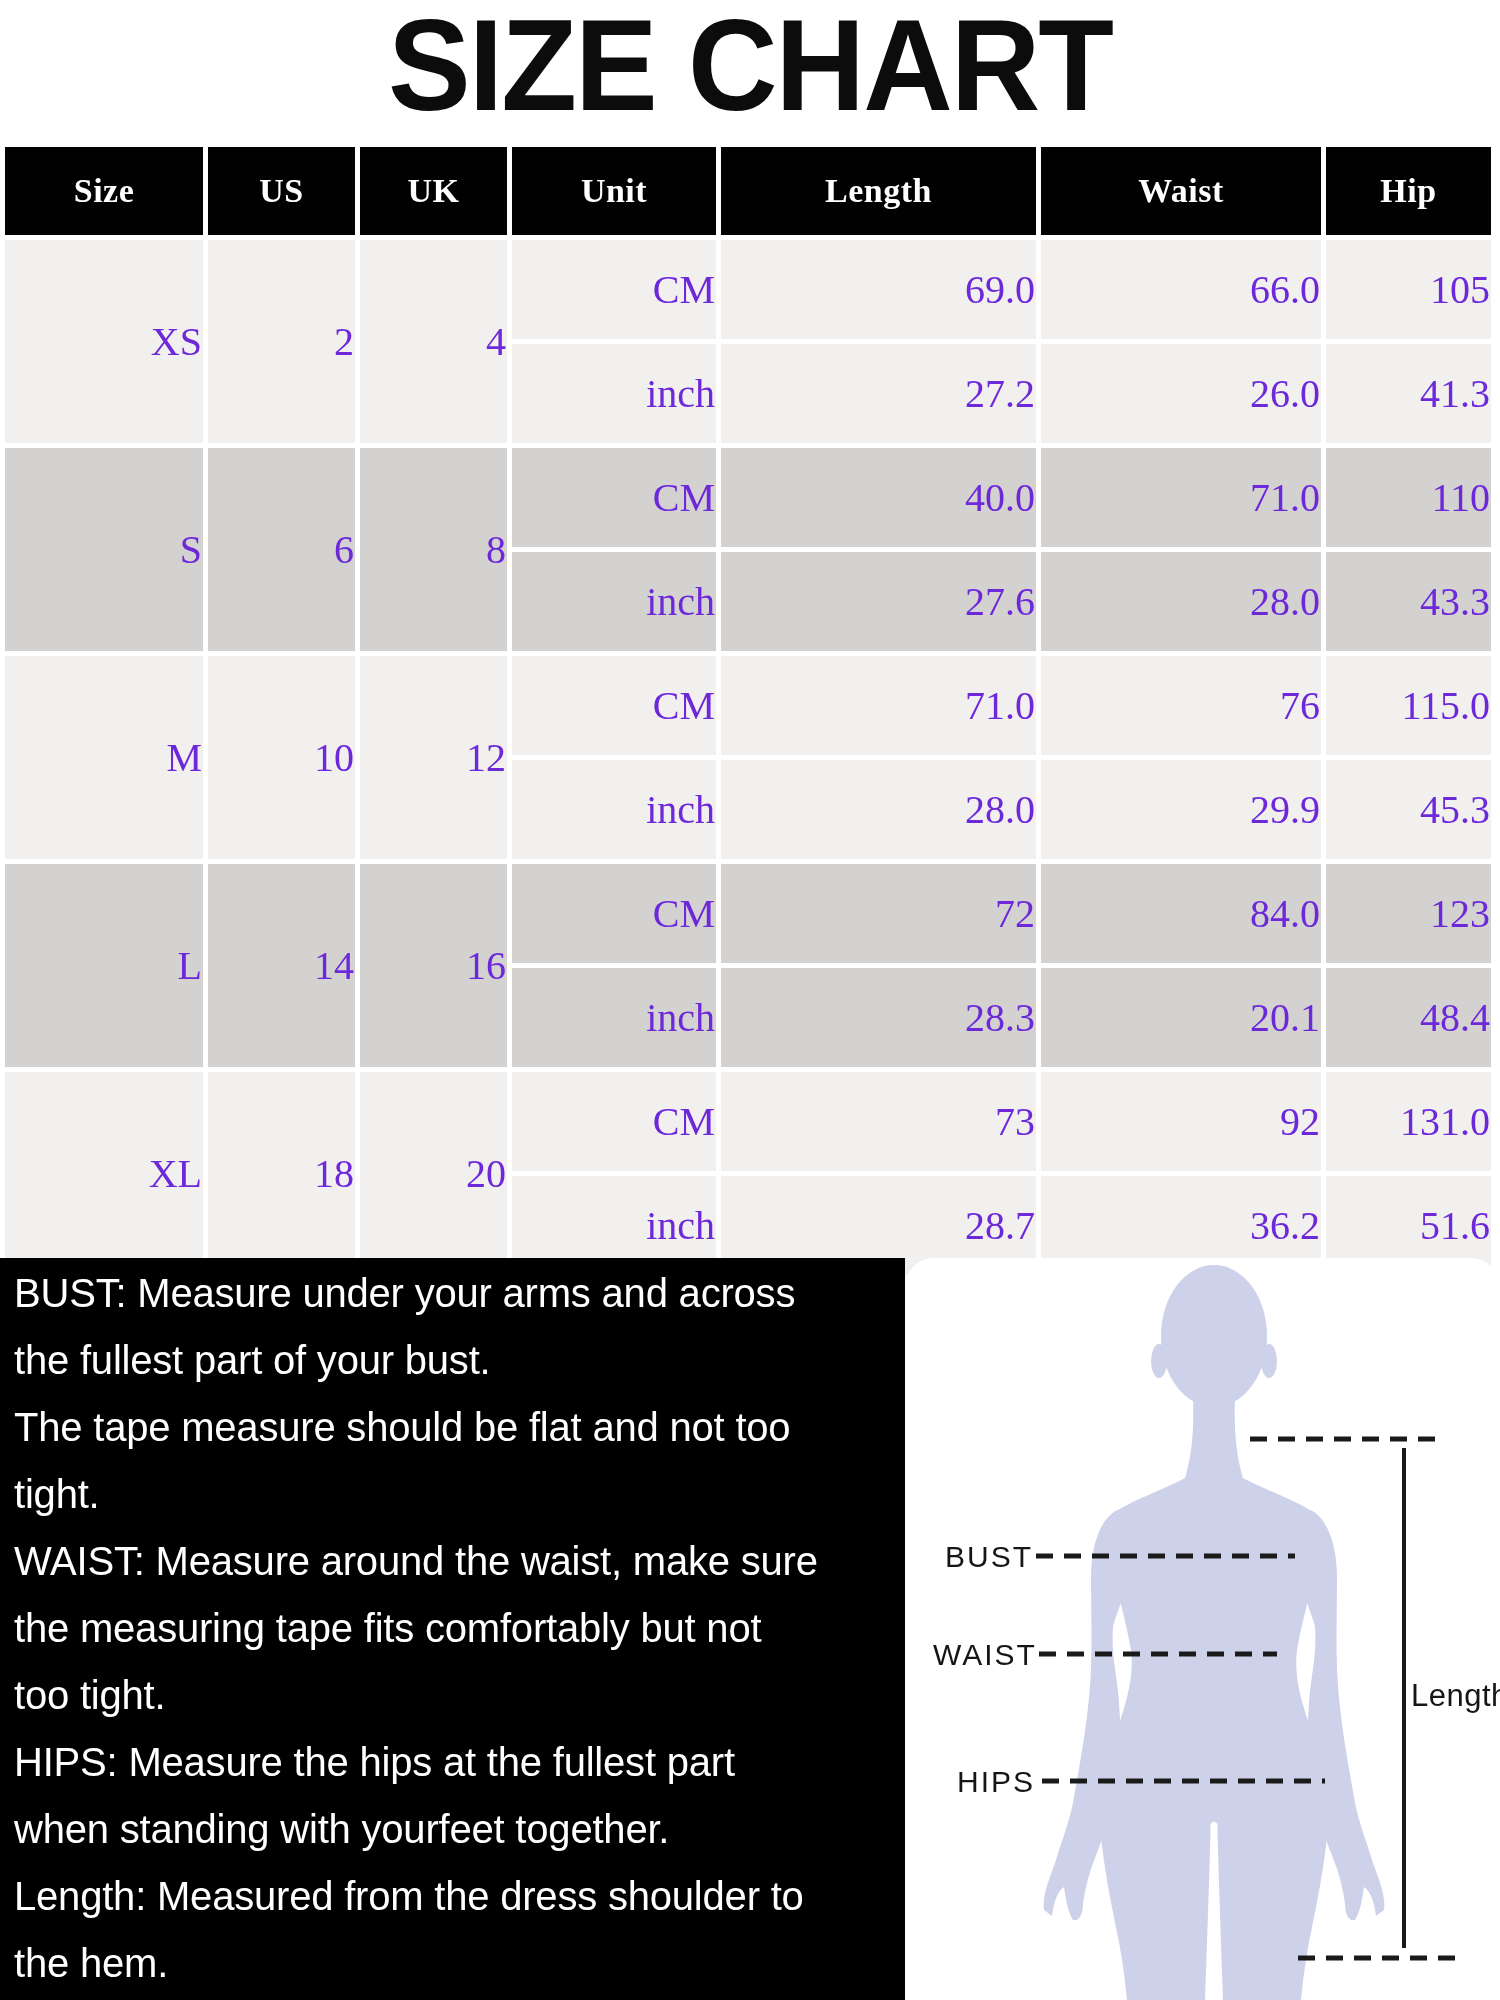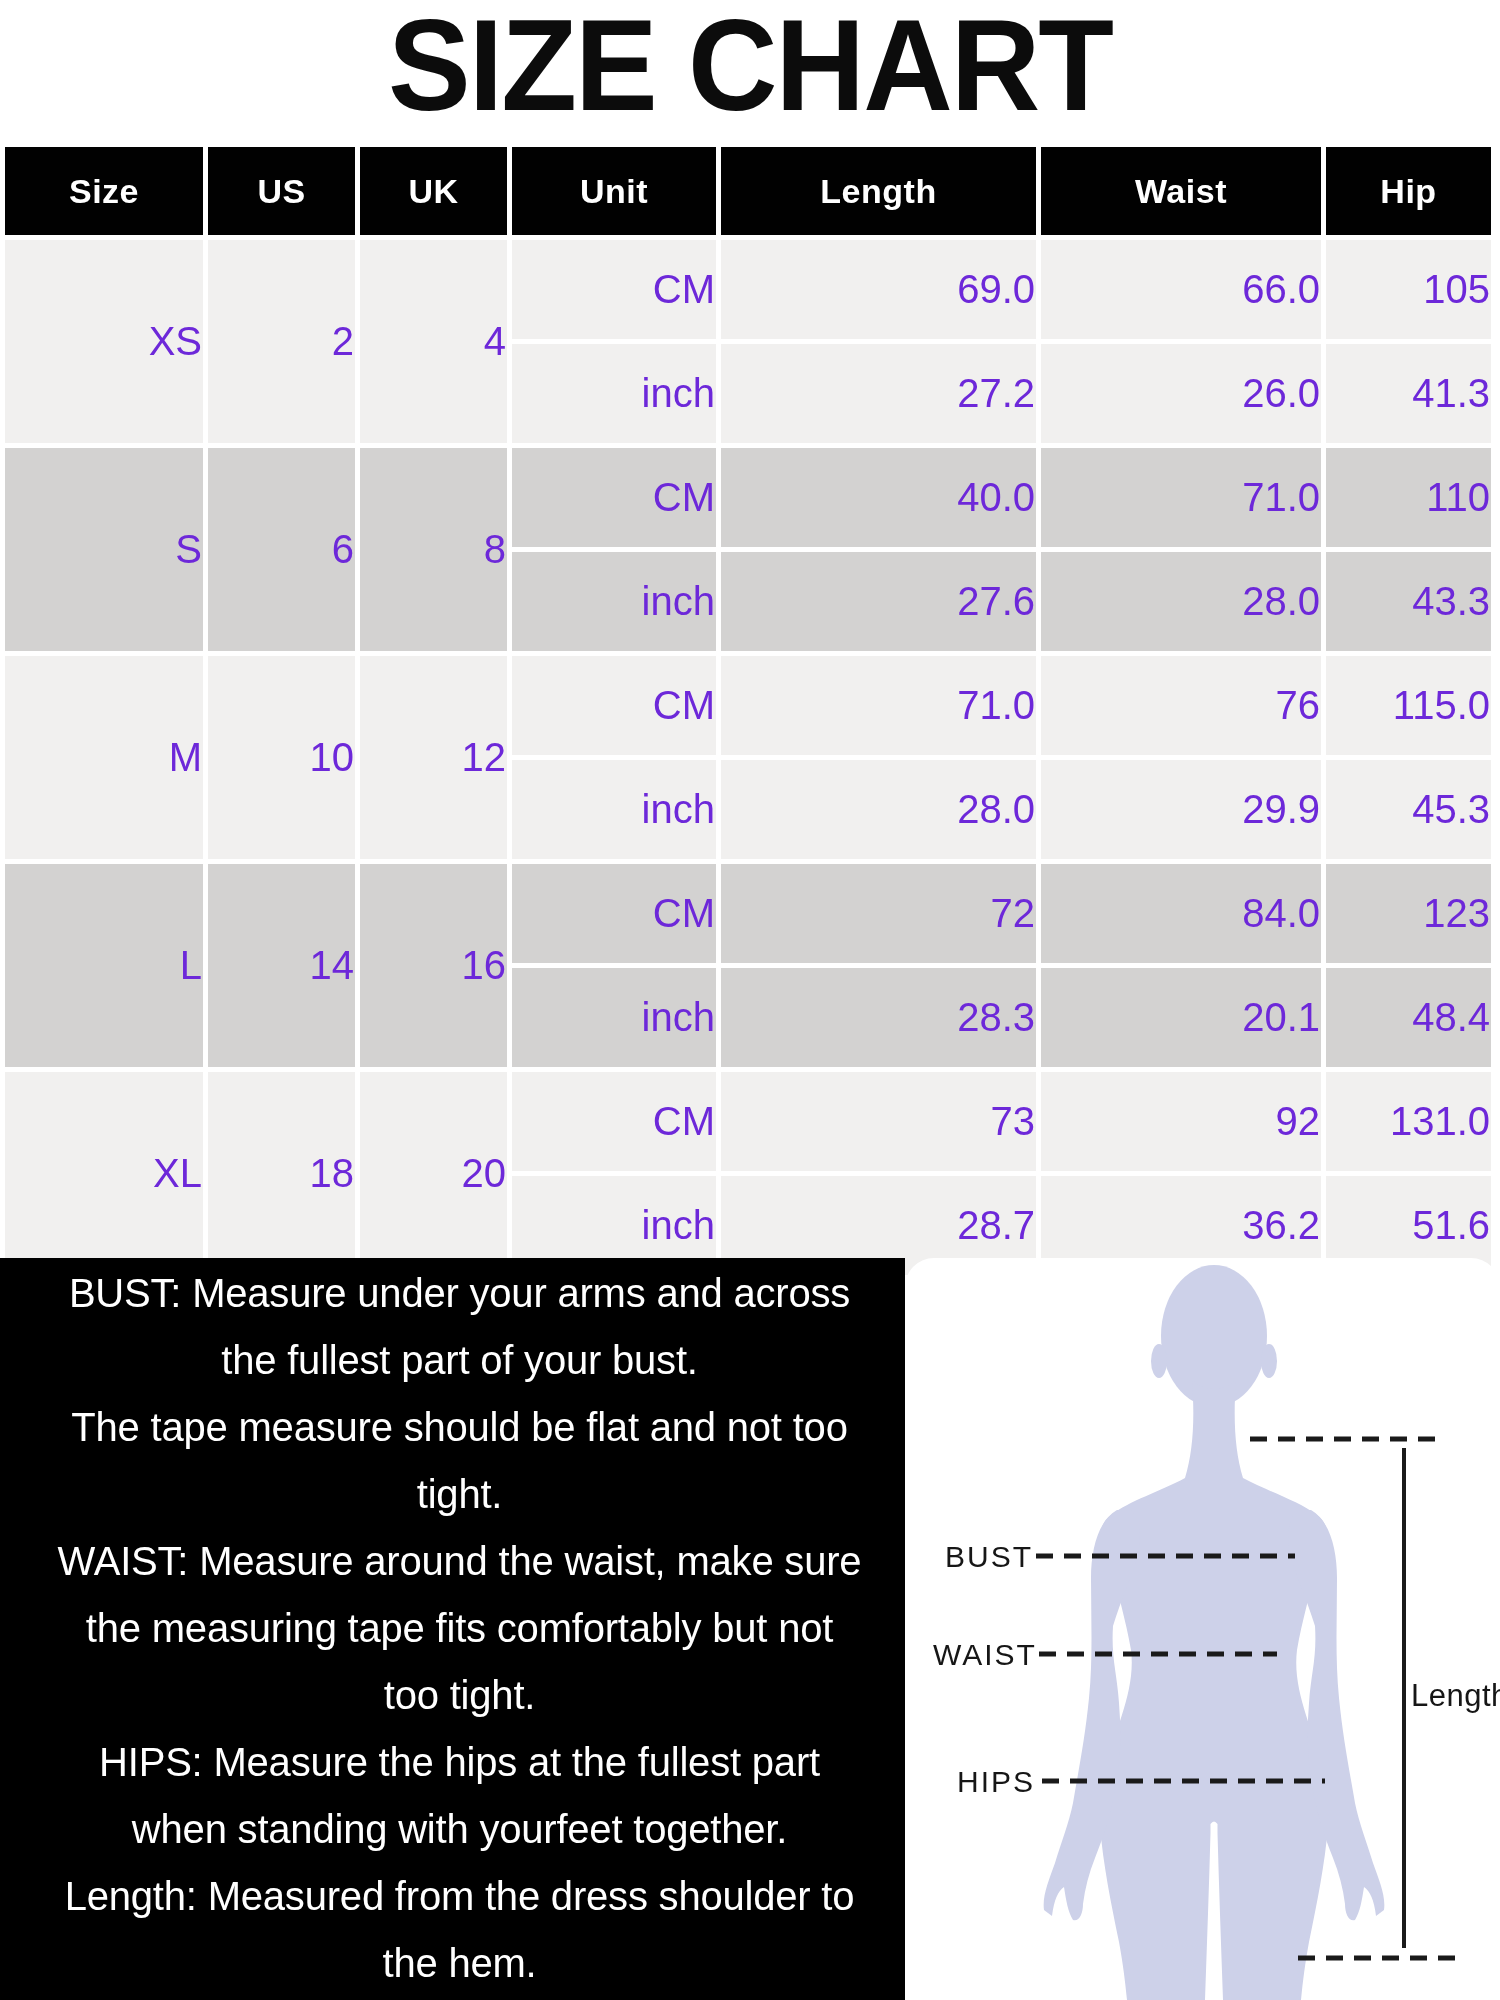--- a/index.html
+++ b/index.html
@@ -18,20 +18,21 @@
     font-weight:700;letter-spacing:-2px;
     color:#0c0c0c;
     transform:scaleY(1.04);transform-origin:top center;
     user-select:none;
   }
   
   table.size-table{
     width:1444px;table-layout:fixed;
     border-collapse:separate;border-spacing:5px 5px;
     background:#ffffff;
+    font-family:Liberation Serif, serif;
   }
   table.size-table th{
     background:#010101;color:#ffffff;
     font-size:34px;font-weight:700;
     height:86px;text-align:center;vertical-align:middle;
     letter-spacing:0.5px;
   }
   table.size-table td{
     text-align:right;vertical-align:middle;
     font-size:40px;font-weight:400;color:#6d28d9;
@@ -42,21 +43,20 @@
   
   .bottom{
     position:absolute;left:0;top:1258px;right:0;bottom:0;
     display:flex;
   }
   .info-box{
     width:905px;height:742px;
     background:#000000;color:#ffffff;
     padding:2px 0 17px 14px;box-sizing:border-box;
     overflow:hidden;
-    text-align:center;
   }
   .info-line{
     font-size:40px;line-height:67px;
     letter-spacing:-0.2px;white-space:nowrap;
   }
   .figure-panel{
     position:relative;width:595px;height:742px;background:#ffffff;border-radius:29px;
   }
   .figure-panel svg{display:block;width:595px;height:742px;}
   .measure-label{

